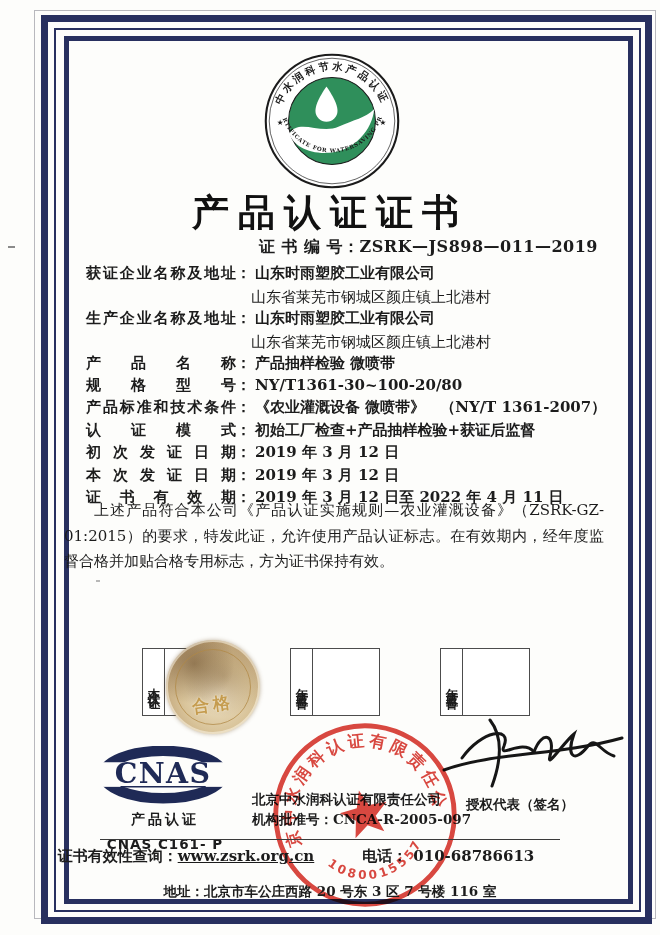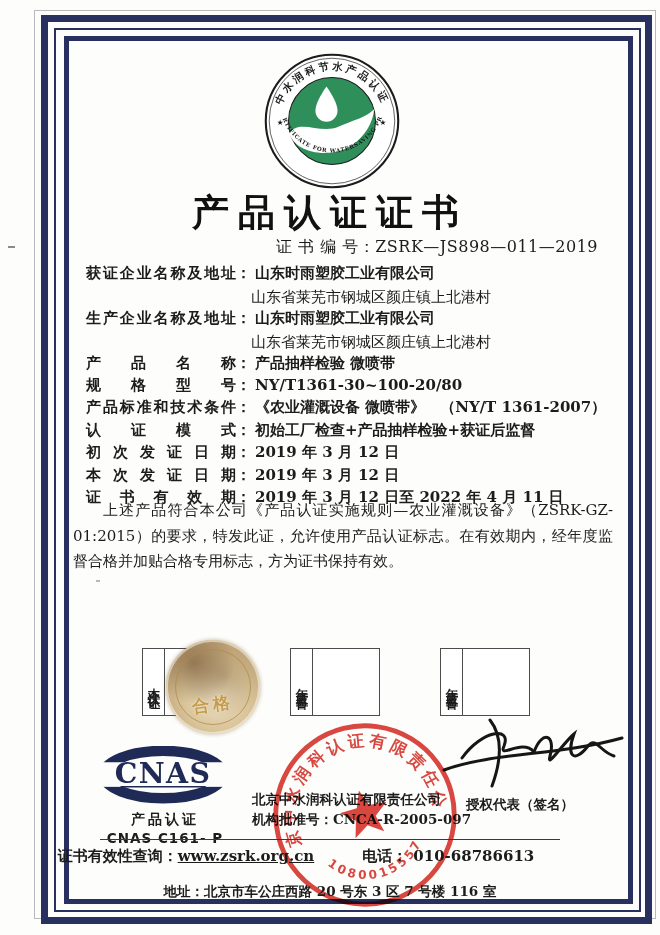--- a/index.html
+++ b/index.html
@@ -17,21 +17,21 @@
   .frame-inner{top:36px;left:64px;right:27px;bottom:31px;border:5px solid #28305f;}
 
   
   .logo{position:absolute;left:263px;top:52px;width:138px;height:138px;}
   .title{
     position:absolute;left:0;top:188px;width:660px;text-align:center;
     font-family:"DejaVu Sans","Liberation Sans",sans-serif;
     font-size:37px;font-weight:700;letter-spacing:9px;color:#111;
   }
   .certno{
-    position:absolute;top:237px;right:62px;font-size:16px;font-weight:400;
+    position:absolute;top:237px;right:62px;font-size:16px;font-weight:700;
     letter-spacing:.5px;
     text-align:right;
   }
   .certno .num{font-family:"DejaVu Serif","Liberation Serif",serif;}
 
   
   .fields{position:absolute;left:86px;top:264px;width:522px;font-size:15px;}
   .frow{display:flex;align-items:baseline;height:22.4px;white-space:nowrap;}
   .flabel{
     display:inline-block;width:150px;font-weight:700;
@@ -40,21 +40,20 @@
   }
   .fcolon{font-weight:700;margin-right:4px;}
   .fval{font-weight:700;}
   .fline2{padding-left:165px;height:22.4px;line-height:22.4px;font-weight:500;}
 
   
   .para{
     position:absolute;left:64px;top:498px;width:540px;
     font-size:15px;line-height:25.5px;text-indent:2em;font-weight:500;
     text-align:justify;
-    padding-left:9px;
   }
 
   
   .ibox{
     position:absolute;top:648px;height:66px;border:1.5px solid #4c4c4c;
     background:#fff;display:flex;
   }
   .ibox .vlabel{
     width:22px;border-right:1px solid #4c4c4c;
     writing-mode:vertical-rl;text-orientation:upright;
@@ -83,21 +82,21 @@
     font-size:17px;font-weight:700;color:#c59c4f;letter-spacing:4px;
     transform:rotate(-8deg);
     font-family:"DejaVu Sans","Liberation Sans",sans-serif;
     text-shadow:0 0 2px rgba(255,250,235,.8);
   }
 
   
   .cnas{position:absolute;left:94px;top:746px;width:142px;text-align:center;}
   .cnas-type{margin-top:2px;font-size:14px;font-weight:700;letter-spacing:3px;
     font-family:"DejaVu Sans","Liberation Sans",sans-serif;}
-  .cnas-code{margin-top:1px;font-size:13.5px;font-weight:700;letter-spacing:1px;
+  .cnas-code{margin-top:7px;font-size:13.5px;font-weight:700;letter-spacing:1px;
     font-family:"DejaVu Sans","Liberation Sans",sans-serif;}
   .issuer{position:absolute;left:252px;top:789px;font-size:13.5px;font-weight:700;
     line-height:20px;white-space:nowrap;}
   .sig{position:absolute;left:438px;top:712px;width:190px;height:82px;}
   .sig-label{position:absolute;left:466px;top:796px;font-size:13.5px;font-weight:700;}
   .seal{
     position:absolute;left:268px;top:718px;width:194px;height:194px;
     transform:rotate(-14deg);opacity:.9;mix-blend-mode:multiply;
   }
   .rule{position:absolute;left:100px;top:839px;width:460px;border-top:1.6px solid #3a3a3a;}

